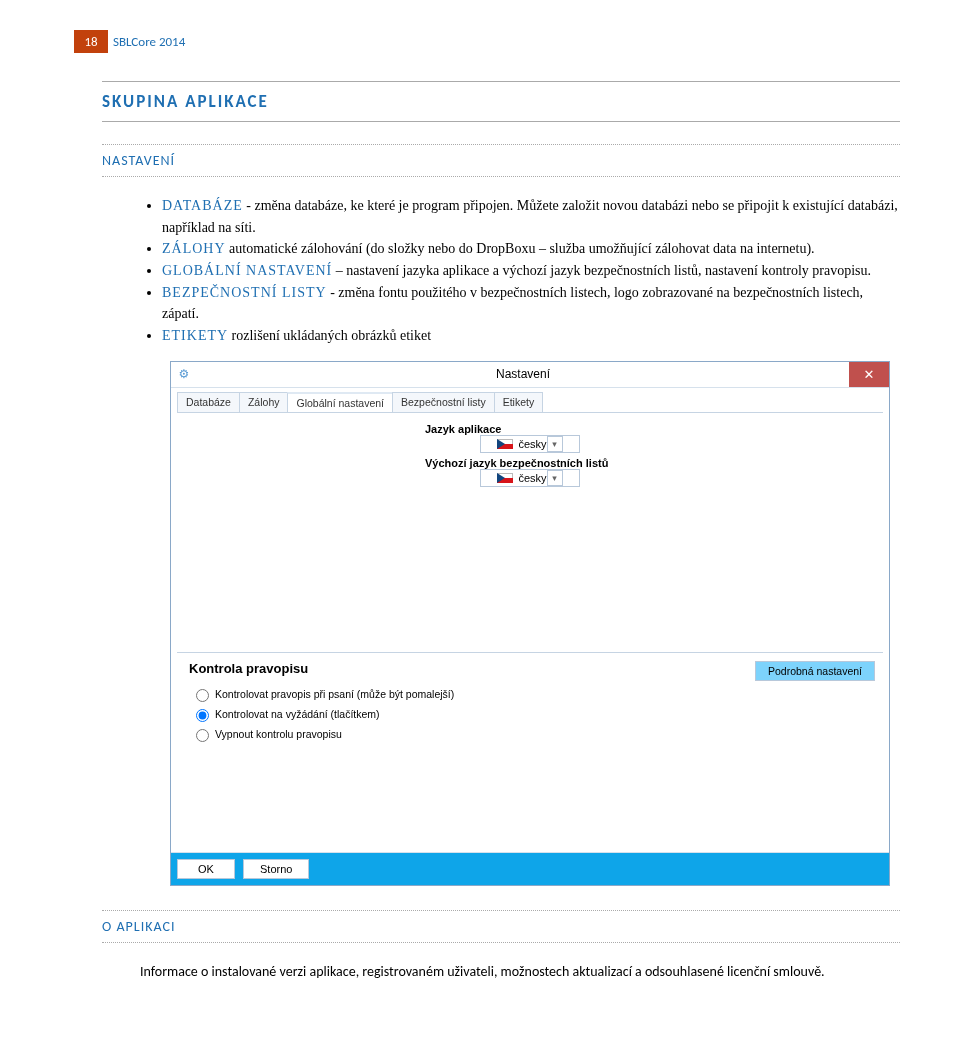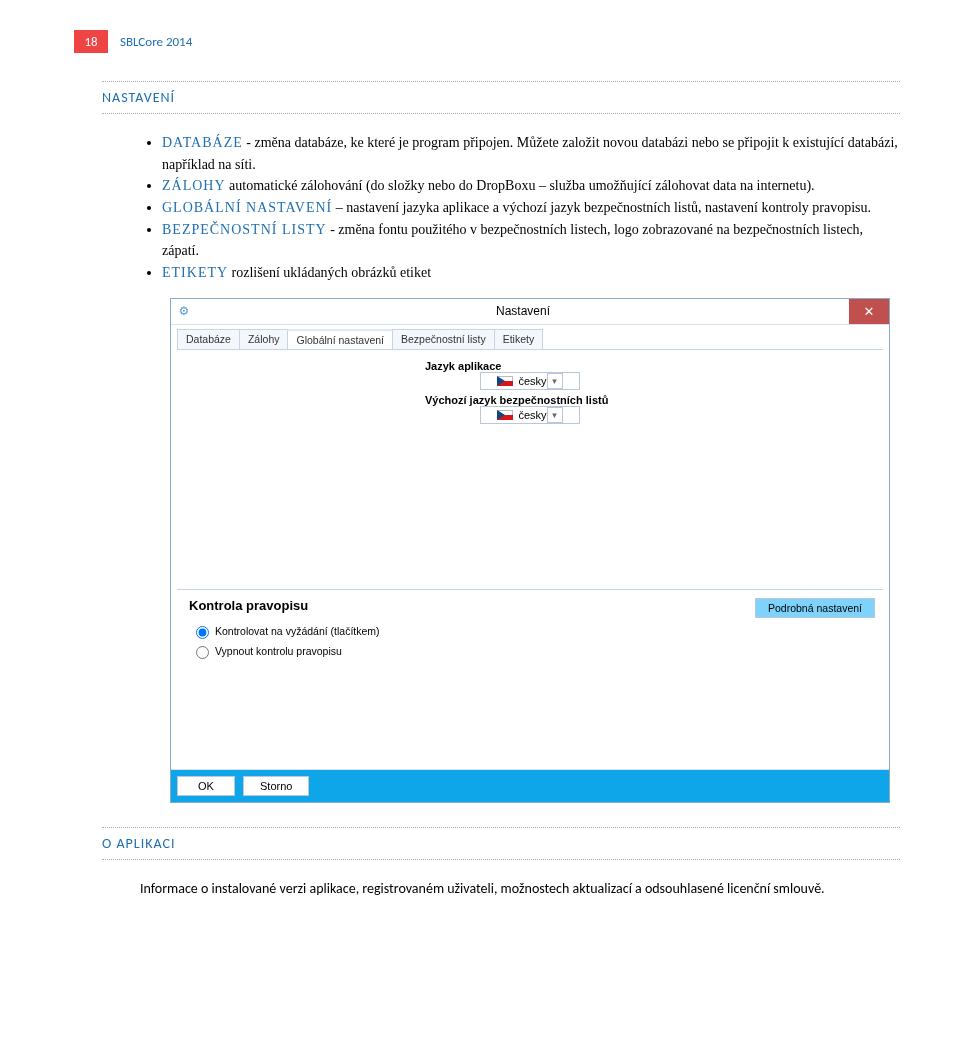--- a/index.html
+++ b/index.html
@@ -14,29 +14,29 @@
   .page {
     padding: 30px 60px 30px 60px;
   }
   .header-row {
     display: flex;
     align-items: stretch;
     margin-bottom: 28px;
     margin-left: 14px;
   }
   .page-num {
-    background: #ef4444;
+    background: #c2410c;
     color: #fff;
     padding: 4px 10px;
     font-size: 13px;
     min-width: 34px;
     text-align: center;
   }
   .doc-title {
-    padding: 4px 12px;
+    padding: 4px 5px;
     font-size: 13px;
     color: #1f6fb2;
   }
   .section-h1 {
     border-top: 1px solid #aaa;
     border-bottom: 1px solid #aaa;
     margin: 0 0 22px 42px;
     padding: 9px 0;
     font-size: 17px;
     letter-spacing: 2px;
@@ -233,20 +233,21 @@
 </head>
 <body>
 
 <div class="page">
 
   <div class="header-row">
     <div class="page-num">18</div>
     <div class="doc-title">SBLCore 2014</div>
   </div>
 
+  <div class="section-h1">SKUPINA APLIKACE</div>
 
   <div class="section-h2">NASTAVENÍ</div>
 
 
   <ul class="body-list">
     <li>
       <span class="kw-db">DATABÁZE</span><span> - změna databáze, ke které je program připojen. Můžete založit novou databázi nebo se připojit k existující databázi, například na síti.</span>
     </li>
     <li>
       <span class="kw-backup">ZÁLOHY</span><span> automatické zálohování (do složky nebo do DropBoxu – služba umožňující zálohovat data na internetu).</span>
@@ -304,20 +305,24 @@
         </div>
       </div>
     </div>
 
     <div class="dlg-spacer"></div>
 
     <div class="fieldset">
       <div class="fieldset-title">Kontrola pravopisu</div>
       <div class="details-btn">Podrobná nastavení</div>
       <div class="radio-row">
+        <input type="radio" name="sc" style="">
+        <span>Kontrolovat pravopis při psaní (může být pomalejší)</span>
+      </div>
+      <div class="radio-row">
         <input type="radio" name="sc" checked="" style="">
         <span>Kontrolovat na vyžádání (tlačítkem)</span>
       </div>
       <div class="radio-row">
         <input type="radio" name="sc" style="">
         <span>Vypnout kontrolu pravopisu</span>
       </div>
       <div style="clear:both"></div>
     </div>
 

